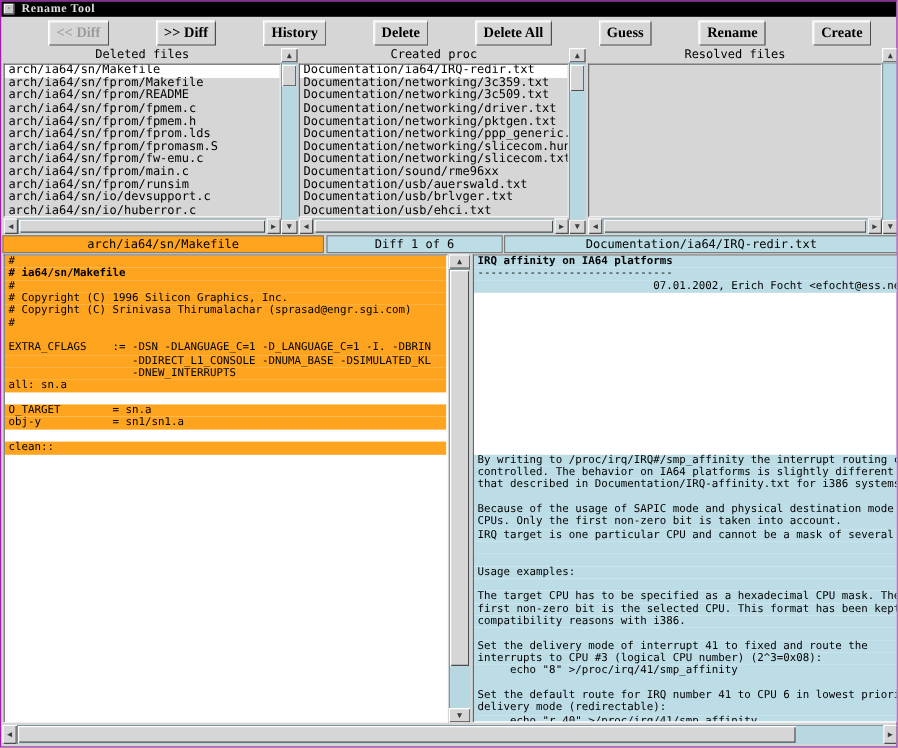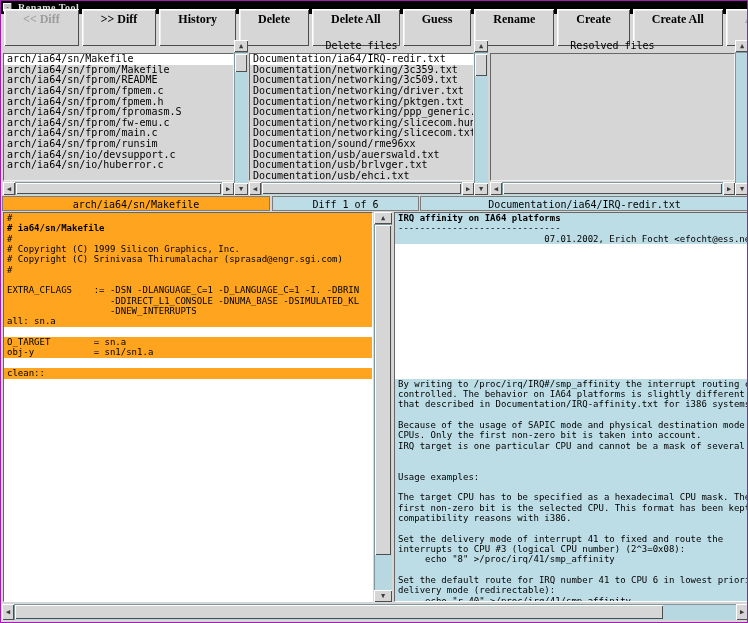--- a/index.html
+++ b/index.html
@@ -13,23 +13,23 @@
   .titlebar{position:absolute;left:0;top:0;width:100%;height:13px;background:#000;}
   .menu-icon{position:absolute;left:2px;top:2px;width:9px;height:9px;background:#c9c9c9;
     box-shadow:inset -1px -1px 0 #555,inset 1px 1px 0 #fff;
     font:6px/8px "DejaVu Sans Mono",monospace;text-align:center;color:#111;}
   .title-text{position:absolute;left:17px;top:0;font:bold 10px/13px "Liberation Serif",serif;
     color:#dcdcdc;letter-spacing:.5px;}
   
   .toolbar{position:absolute;left:0;top:13px;width:100%;height:27px;display:flex;
     align-items:center;padding:0 3px;}
   .tb-group{display:flex;align-items:center;}
-  .tbtn{height:37px;margin-right:3px;padding:0 19px;background:var(--face,#d6d6d6);
+  .tbtn{height:21px;margin-right:3px;padding:0 7px;background:var(--face,#d6d6d6);
     box-shadow:inset 1px 1px 0 #fff,inset -1px -1px 0 #4d4d4d,inset 2px 2px 0 #eee;
-    font:bold 12px/21px "Liberation Serif",serif;color:#000;white-space:nowrap;cursor:default;}
+    font:bold 12px/21px "Liberation Serif",serif;color:#000;white-space:nowrap;cursor:default;margin-left:36px;}
   .tbtn.disabled{color:#9c9c9c;}
   .tb-spacer{flex:1;}
   
   .panel-title{position:absolute;top:39px;height:12px;text-align:center;
     font:10px/12px "DejaVu Sans Mono",monospace;color:#000;}
   .listbox{position:absolute;top:52px;height:128px;background:var(--face,#d6d6d6);overflow:hidden;
     border-top:1px solid #666;border-left:1px solid #666;
     border-right:1px solid #f2f2f2;border-bottom:1px solid #f2f2f2;}
   .li{height:10.65px;font:10px/10.6px "DejaVu Sans Mono",monospace;white-space:pre;
     padding-left:3px;color:#000;}
@@ -88,29 +88,31 @@
         <div class="tbtn disabled">Apply</div>
         <div class="tbtn disabled">Undo</div>
       </div>
     <div class="tb-spacer"></div>
     <div class="tb-group">
         <div class="tbtn">Help</div>
         <div class="tbtn">Quit</div>
       </div>
   </div>
 
-  <div class="panel-title" style="left:248px;width:225px;">Delete files</div>
+  <div class="panel-title" style="left:2px;width:231px;">Deleted files</div>
+  <div class="panel-title" style="left:248px;width:225px;">Created proc</div>
   <div class="panel-title" style="left:489px;width:245px;">Resolved files</div>
 
   <div class="listbox" style="left:2px;width:231px;">
       <div class="li sel">arch/ia64/sn/Makefile</div>
       <div class="li">arch/ia64/sn/fprom/Makefile</div>
       <div class="li">arch/ia64/sn/fprom/README</div>
       <div class="li">arch/ia64/sn/fprom/fpmem.c</div>
       <div class="li">arch/ia64/sn/fprom/fpmem.h</div>
+      <div class="li">arch/ia64/sn/fprom/fprom.lds</div>
       <div class="li">arch/ia64/sn/fprom/fpromasm.S</div>
       <div class="li">arch/ia64/sn/fprom/fw-emu.c</div>
       <div class="li">arch/ia64/sn/fprom/main.c</div>
       <div class="li">arch/ia64/sn/fprom/runsim</div>
       <div class="li">arch/ia64/sn/io/devsupport.c</div>
       <div class="li">arch/ia64/sn/io/huberror.c</div>
     </div>
   <div class="listbox" style="left:248px;width:225px;">
       <div class="li sel">Documentation/ia64/IRQ-redir.txt</div>
       <div class="li">Documentation/networking/3c359.txt</div>
@@ -170,21 +172,21 @@
   </div>
 
   <div class="tabseg orange" style="left:1px;width:268px;">arch/ia64/sn/Makefile</div>
   <div class="tabseg blue" style="left:271px;width:147px;">Diff 1 of 6</div>
   <div class="tabseg blue" style="left:419px;width:329px;">Documentation/ia64/IRQ-redir.txt</div>
 
   <div class="pane pane-left" style="left:2px;width:370px;">
       <div class="ln hl">#</div>
       <div class="ln hl b"># ia64/sn/Makefile</div>
       <div class="ln hl">#</div>
-      <div class="ln hl"># Copyright (C) 1999 Silicon Graphics, Inc.</div>
+      <div class="ln hl"># Copyright (C) 1996 Silicon Graphics, Inc.</div>
       <div class="ln hl"># Copyright (C) Srinivasa Thirumalachar (sprasad@engr.sgi.com)</div>
       <div class="ln hl">#</div>
       <div class="ln hl"></div>
       <div class="ln hl">EXTRA_CFLAGS    := -DSN -DLANGUAGE_C=1 -D_LANGUAGE_C=1 -I. -DBRIN</div>
       <div class="ln hl">                   -DDIRECT_L1_CONSOLE -DNUMA_BASE -DSIMULATED_KL</div>
       <div class="ln hl">                   -DNEW_INTERRUPTS</div>
       <div class="ln hl">all: sn.a</div>
       <div class="ln"></div>
       <div class="ln hl">O_TARGET        = sn.a</div>
       <div class="ln hl">obj-y           = sn1/sn1.a</div>

